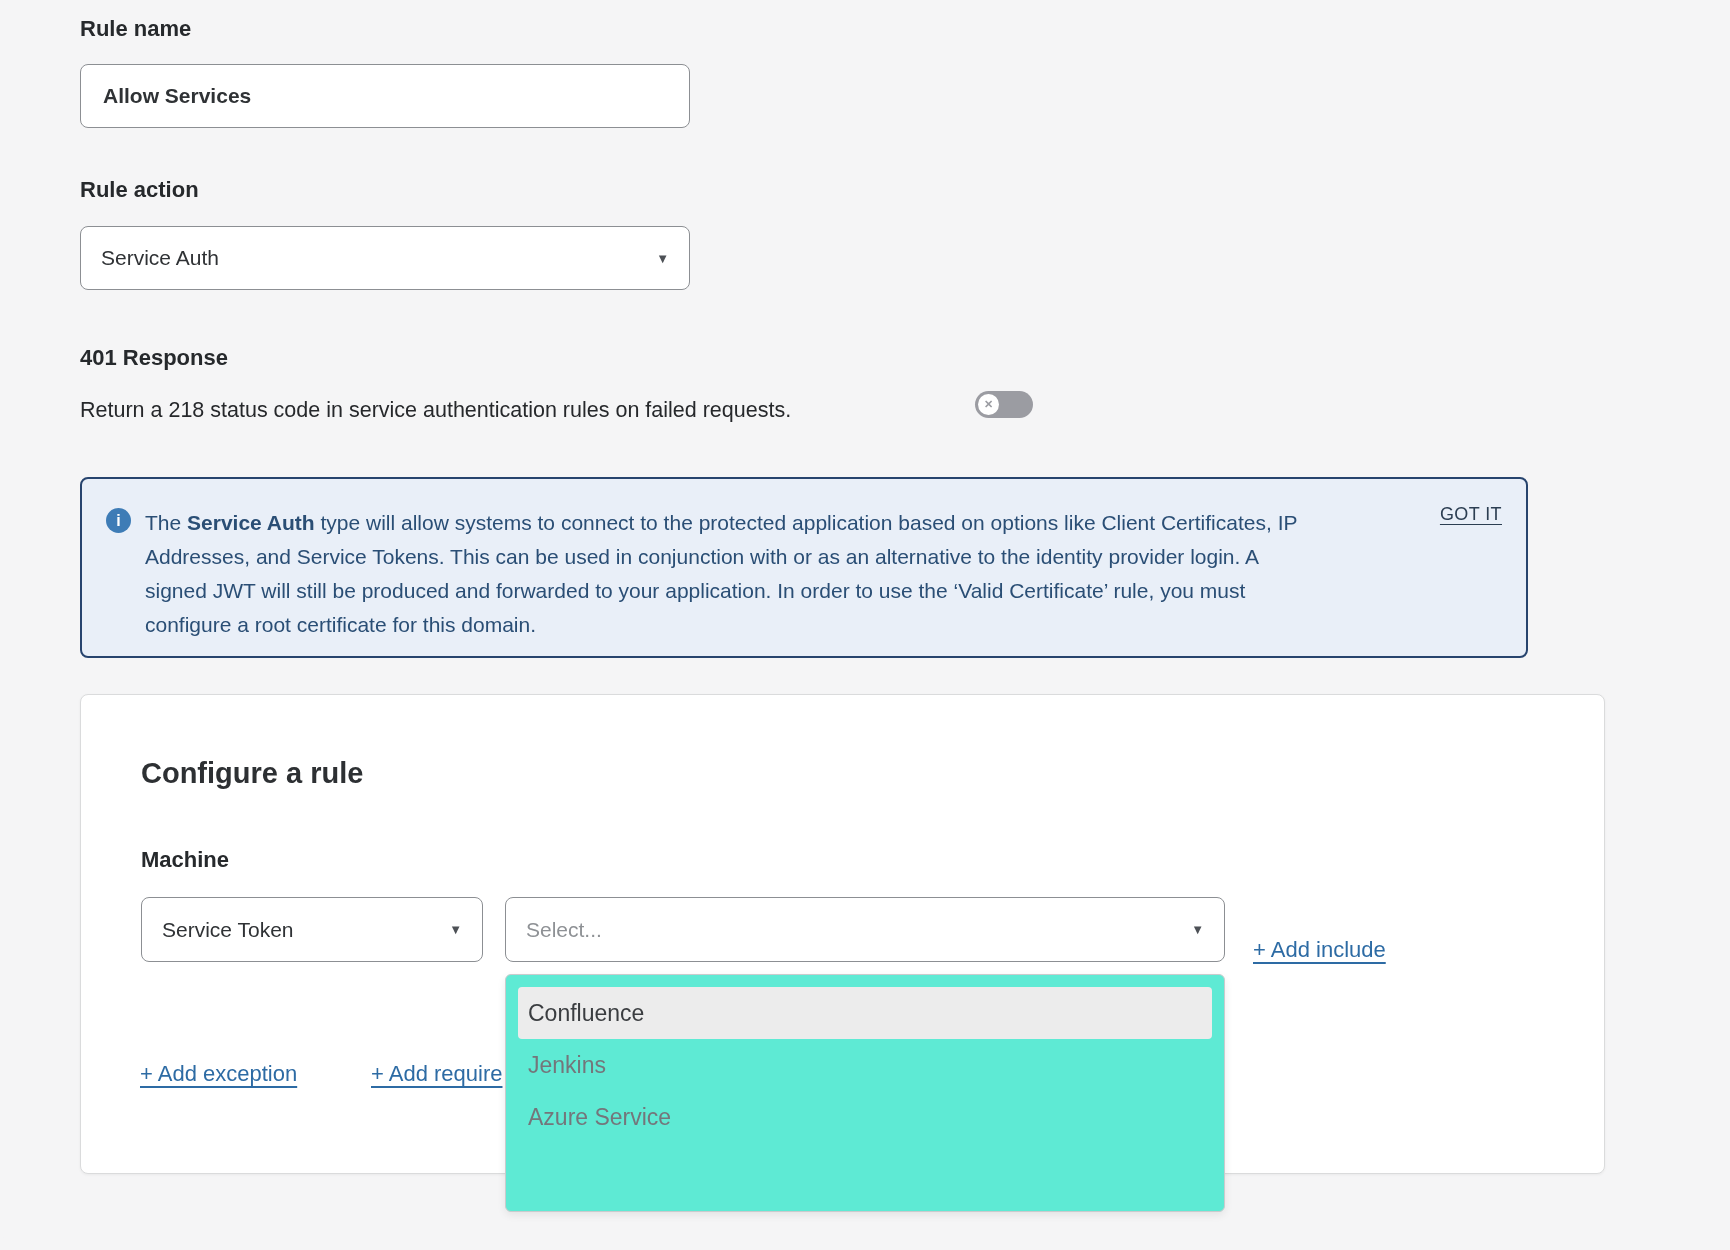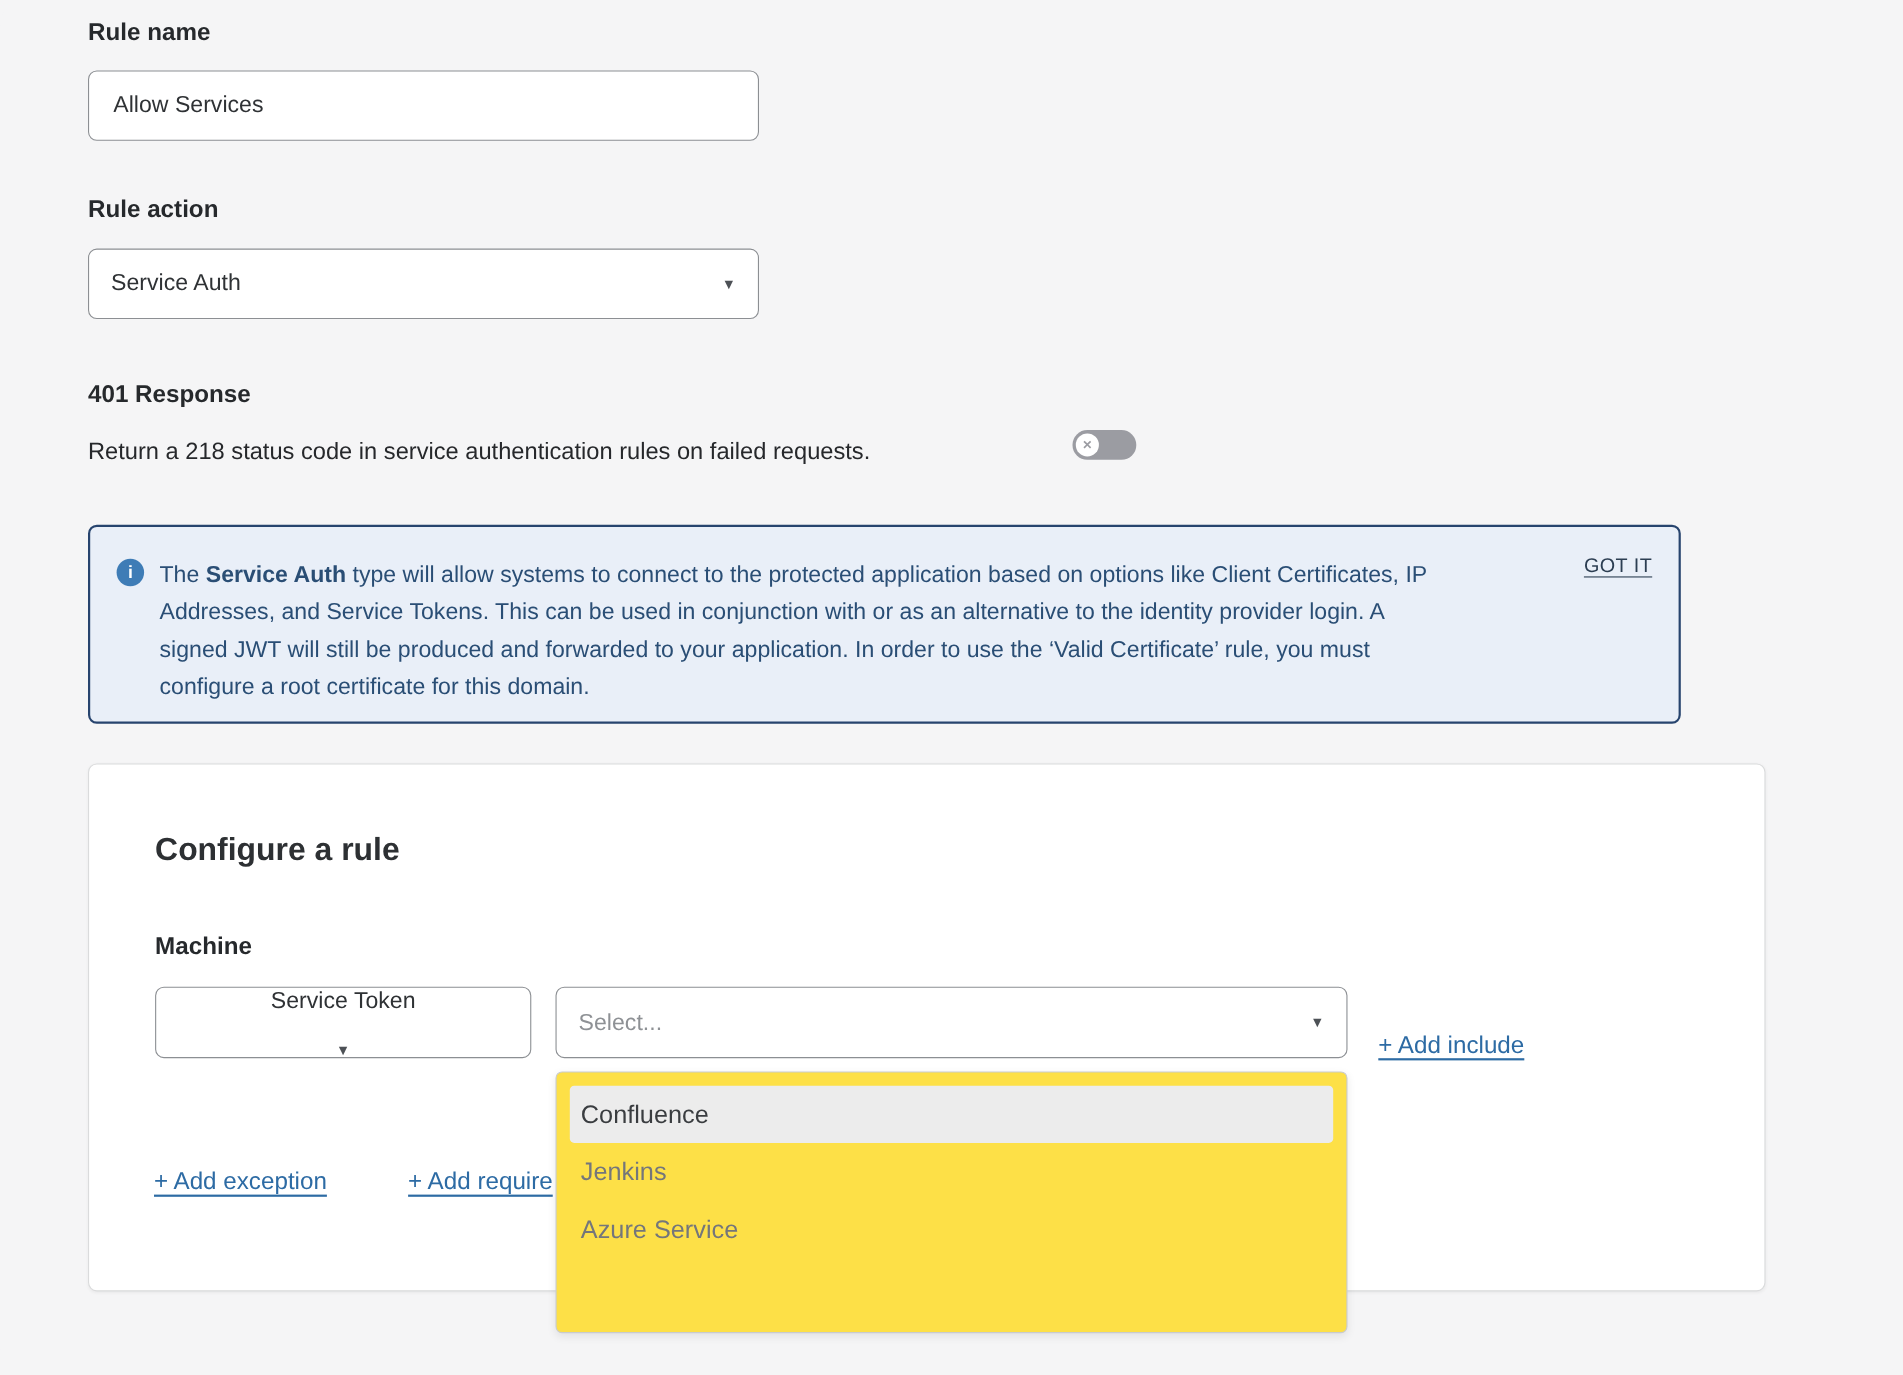--- a/index.html
+++ b/index.html
@@ -10,21 +10,21 @@
     font-family:"Liberation Sans", sans-serif;
     color:#26282b;
     border-radius:24px;
   }
   .lbl { position:absolute; font-size:22px; font-weight:700; color:#26292c; }
 
   
   .textinput {
     position:absolute; background:#fff; border:1px solid #8c8f93; border-radius:8px;
     height:64px; width:610px; padding:0 22px; font-size:21px; color:#2f3235;
-    font-family:"Liberation Sans", sans-serif; outline:none;
+    font-family:"Liberation Sans", sans-serif; outline:none;font-weight:bold;
   }
 
   
   .selectbox {
     position:absolute; background:#fff; border:1px solid #8c8f93; border-radius:8px;
     height:64px; display:flex; align-items:center; justify-content:space-between;
     padding:0 20px; cursor:pointer;
   }
   .selectbox .val { font-size:21px; color:#2f3235; }
   .selectbox .val.placeholder { color:#8e9195; }
@@ -75,21 +75,21 @@
     position:absolute; font-size:22px; color:#2d6ba4; cursor:pointer;
     text-decoration:underline; text-underline-offset:5px; white-space:nowrap;
   }
   #add-include   { left:1253px; top:937px; }
   #add-exception { left:140px;  top:1061px; z-index:1; }
   #add-require   { left:371px;  top:1061px; z-index:1; }
 
   
   .listbox {
     position:absolute; left:505px; top:974px; width:720px; height:238px;
-    background:#fde047; border:1px solid #c9cbcd; border-radius:6px;
+    background:#5eead4; border:1px solid #c9cbcd; border-radius:6px;
     box-shadow:0 3px 8px rgba(0,0,0,.08); padding:12px; z-index:5;
   }
   .option {
     height:52px; display:flex; align-items:center; padding:0 10px;
     font-size:23px; color:#74767b; border-radius:4px; cursor:pointer;
   }
   .option.highlighted { background:#ececec; color:#3a3d40; }
 </style>
 </head>
 <body>
@@ -115,21 +115,21 @@
     <span class="icon">i</span>
     <div class="txt"><span>The </span><b>Service Auth</b><span> type will allow systems to connect to the protected application based on options like Client Certificates, IP Addresses, and Service Tokens. This can be used in conjunction with or as an alternative to the identity provider login. A signed JWT will still be produced and forwarded to your application. In order to use the ‘Valid Certificate’ rule, you must configure a root certificate for this domain.</span></div>
     <span class="gotit">GOT IT</span>
   </div>
 
   <div class="card">
     <div class="card-title">Configure a rule</div>
     <div class="include-lbl">Machine</div>
   </div>
 
-  <div class="selectbox" style="left:141px; top:897px; width:342px; height:65px;flex-direction:column;">
+  <div class="selectbox" style="left:141px; top:897px; width:342px; height:65px;">
     <span class="val">Service Token</span>
     <span class="caret">▼</span>
   </div>
   <div class="selectbox" style="left:505px; top:897px; width:720px; height:65px;">
     <span class="val placeholder">Select...</span>
     <span class="caret">▼</span>
   </div>
   <span class="link" id="add-include">+ Add include</span>
 
   <span class="link" id="add-exception">+ Add exception</span>

